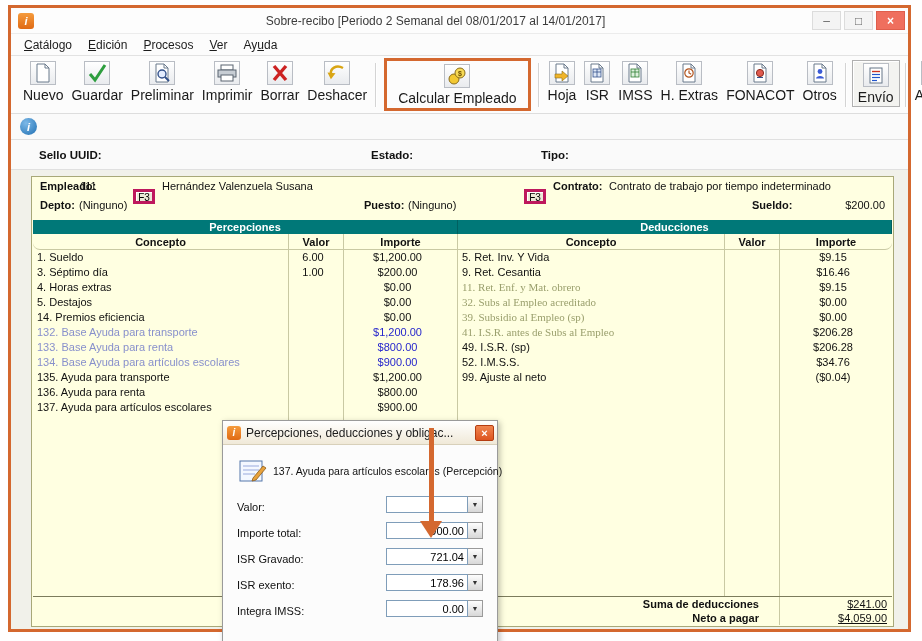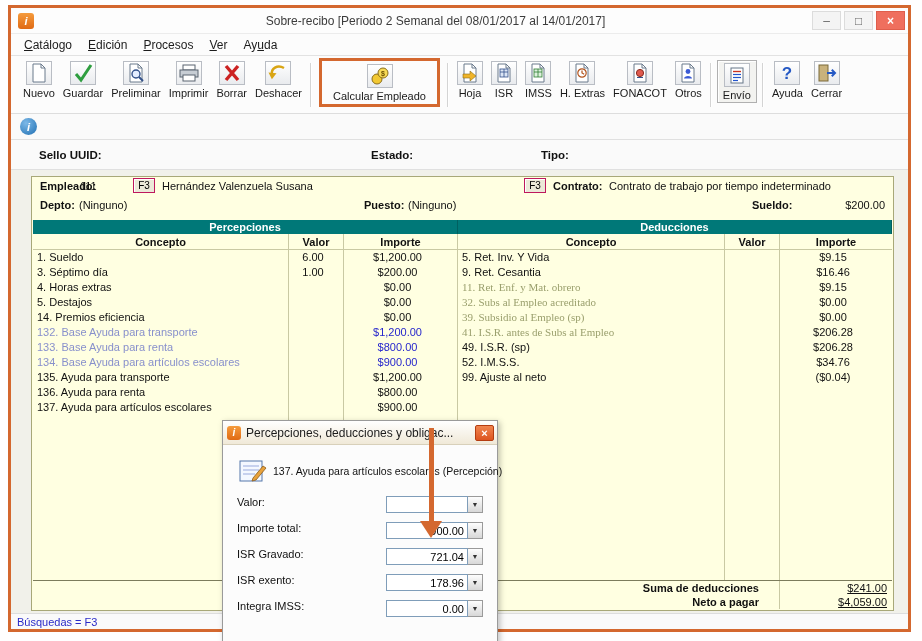--- a/index.html
+++ b/index.html
@@ -24,45 +24,45 @@
   
   .menubar{height:22px;flex:0 0 22px;display:flex;align-items:center;padding-left:5px;background:#fcfcfc;
            border-bottom:1px solid #e2e2e2;font-size:12px;color:#1c1c1c;}
   .menu-item{padding:2px 8px;}
   
   .toolbar{height:58px;flex:0 0 58px;background:#fcfcfc;border-bottom:1px solid #ddd;display:flex;
            align-items:flex-start;padding:4px 2px 0 8px;position:relative;}
   .tb-btn{display:flex;flex-direction:column;align-items:center;margin:1px 1px 0;padding:0 3px;white-space:nowrap;}
   .tb-icon{width:26px;height:24px;border:1px solid #b9bdc4;background:linear-gradient(#ffffff,#e9ebee);
            display:flex;align-items:center;justify-content:center;margin-bottom:2px;}
-  .tb-label{font-size:11px;color:#1a1a1a;}
+  .tb-label{font-size:14px;color:#1a1a1a;}
   .tb-sep{width:2px;height:44px;border-left:1px solid #d4d4d4;border-right:1px solid #fff;margin:3px 4px 0;}
   .tb-btn.boxed{border:1px solid #b0b0b0;background:#f3f3f0;box-shadow:inset 1px 1px 0 #fff;padding:2px 5px 1px;margin-top:0;}
   .hl-box{border:3px solid var(--orange);padding:2px 7px 2px;margin:-2px 3px 0;display:flex;}
   
   .inforow{height:26px;flex:0 0 26px;display:flex;align-items:center;background:#fafafa;border-bottom:1px solid #e0e0e0;}
   .info-icon{width:17px;height:17px;margin-left:9px;border-radius:50%;color:#fff;font-weight:bold;font-style:italic;
              font-size:11px;display:flex;align-items:center;justify-content:center;
              background:radial-gradient(circle at 35% 30%,#7db9e8,#1f6fb2);}
   
   .fieldsband{height:30px;flex:0 0 30px;position:relative;background:#fafafa;border-bottom:1px solid #e0e0e0;}
   .fb-label{position:absolute;top:9px;font-size:11.5px;font-weight:bold;color:#111;}
   
   .contentarea{flex:1;position:relative;background:#f1f1ea;}
   .panel{position:absolute;left:20px;right:14px;top:6px;bottom:2px;background:var(--cream);
          border:1px solid #a8a878;font-size:11px;color:#111;}
   .emp{position:relative;height:19px;}
   .emp span{position:absolute;top:3px;white-space:nowrap;}
   .b{font-weight:bold;}
-  .f3{position:absolute;top:1px;width:22px;height:15px;font-size:10px;font-family:"Liberation Sans",sans-serif;
-      border:1px solid #be185d;background:#ece9d8;box-shadow:inset 1px 1px 0 #fff;padding:0;line-height:12px;}
+  .f3{position:absolute;top:12px;width:22px;height:15px;font-size:10px;font-family:"Liberation Sans",sans-serif;
+      border:3px solid #be185d;background:#ece9d8;box-shadow:inset 1px 1px 0 #fff;padding:0;line-height:12px;}
   .right-anchor{right:8px;text-align:right;}
   
   .tbl{position:absolute;left:1px;right:1px;top:43px;bottom:1px;display:flex;flex-direction:column;}
-  .trow{display:grid;grid-template-columns:256px 55px 114px 267px 55px 1fr;}
+  .trow{display:grid;grid-template-columns:256px 55px 114px 267px 55px 1fr;border-radius:7px;}
   .theader .th-teal{background:var(--teal);color:#fff;font-weight:bold;text-align:center;height:14px;line-height:14px;
                     font-size:11px;grid-column:span 3;border-right:1px solid #006060;}
   .tcolhdr{height:16px;border-bottom:1px solid var(--grid);}
   .tcolhdr .c{font-weight:bold;text-align:center;line-height:16px;}
   .c{border-right:1px solid var(--grid);overflow:hidden;white-space:nowrap;}
   .c.lastcol{border-right:none;}
   .drow{height:15px;line-height:15px;}
   .concepto{padding-left:4px;}
   .num{text-align:center;padding-right:6px;}
   .mutedP{color:var(--muted-p);}
@@ -83,21 +83,21 @@
           border:1px solid #9a9a9a;box-shadow:2px 2px 6px rgba(0,0,0,.25);z-index:30;}
   .dlg-title{height:24px;display:flex;align-items:center;background:linear-gradient(#ffffff,#f0e9d8);
              border-bottom:1px solid #d8d0ba;padding-right:3px;}
   .dlg-title-text{flex:1;font-size:12px;color:#1c1c1c;padding-left:5px;white-space:nowrap;overflow:hidden;}
   .dlg-close{width:19px;height:16px;display:flex;align-items:center;justify-content:center;color:#fff;font-weight:bold;
              font-size:11px;background:linear-gradient(#f0854f,#dd5420);border:1px solid #b43c10;border-radius:2px;}
   .dlg-body{padding:10px 14px 0;}
   .dlg-head{display:flex;align-items:center;height:32px;}
   .concept-icon{width:30px;height:30px;flex:0 0 30px;display:flex;align-items:center;justify-content:center;}
   .concept-text{font-size:10.5px;color:#111;margin-left:6px;white-space:nowrap;}
-  .dfield{display:flex;align-items:flex-start;margin-top:9px;height:17px;}
+  .dfield{display:flex;align-items:flex-end;margin-top:9px;height:17px;}
   .dfield label{flex:1;font-size:11px;color:#111;}
   .dinput{display:flex;align-items:center;}
   .dinput input{width:82px;height:17px;border:1px solid #7f9db9;font-size:11px;text-align:right;
                 padding:0 3px;font-family:"Liberation Sans",sans-serif;background:#fff;}
   .spin{width:15px;height:17px;border:1px solid #9a9a9a;border-left:none;background:linear-gradient(#fdfdfd,#d8d8d8);
         font-size:7px;display:flex;align-items:center;justify-content:center;color:#333;}
   
   .arrow-line{position:absolute;left:429px;top:428px;width:5px;height:94px;background:var(--orange);z-index:40;}
   .arrow-head{position:absolute;left:420px;top:521px;width:0;height:0;border-left:11px solid transparent;
               border-right:11px solid transparent;border-top:17px solid var(--orange);z-index:40;}
@@ -449,23 +449,20 @@
               <div class="c cspan3"></div>
               <div class="tlabel">Neto a pagar</div>
               <div class="tvalue">$4,059.00</div>
             </div>
           </div>
         </div>
 
       </div>
     </div>
 
-    <div class="statusbar">
-      <span>Búsquedas = F3</span>
-    </div>
   </div>
 
   <div class="dialog">
     <div class="dlg-title">
       <div class="app-icon sm">i</div>
       <div class="dlg-title-text">Percepciones, deducciones y obligac...</div>
       <div class="dlg-close">×</div>
     </div>
     <div class="dlg-body">
       <div class="dlg-head">

